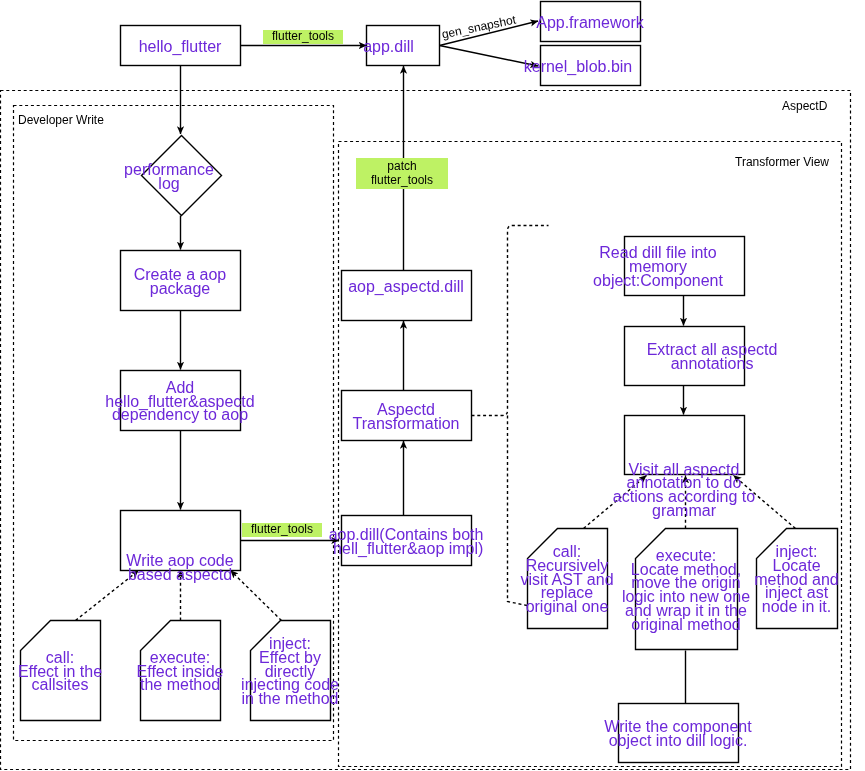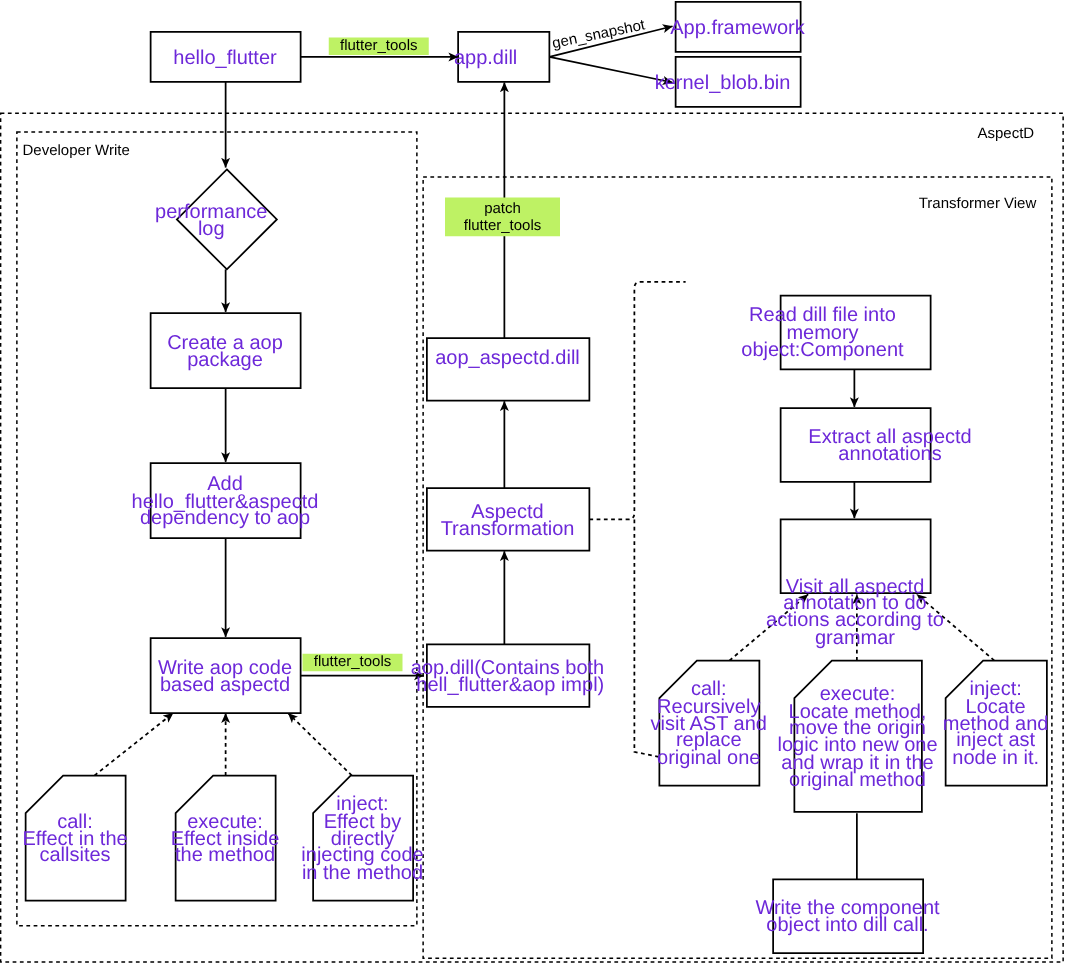--- a/index.html
+++ b/index.html
@@ -87,21 +87,21 @@
   <div class="lbl" style="left:352px;top:25px;width:73px;height:40px;"><span>app.dill</span></div>
   <div class="lbl" style="left:540px;top:1px;width:100px;height:40px;"><span>App.framework</span></div>
   <div class="lbl" style="left:528px;top:45px;width:100px;height:40px;"><span>kernel_blob.bin</span></div>
   <div class="lbl" style="left:129px;top:135px;width:80px;height:80px;"><span>performance
 log</span></div>
   <div class="lbl" style="left:120px;top:250px;width:120px;height:60px;"><span>Create a aop
 package</span></div>
   <div class="lbl" style="left:120px;top:370px;width:120px;height:60px;"><span>Add
 hello_flutter&amp;aspectd
 dependency to aop</span></div>
-  <div class="lbl" style="left:120px;top:510px;width:120px;height:60px;"><span>Write aop code
+  <div class="lbl" style="left:120px;top:536px;width:120px;height:60px;"><span>Write aop code
 based aspectd</span></div>
   <div class="lbl" style="left:20px;top:620px;width:80px;height:100px;"><span>call:
 Effect in the
 callsites</span></div>
   <div class="lbl" style="left:140px;top:620px;width:80px;height:100px;"><span>execute:
 Effect inside
 the method</span></div>
   <div class="lbl" style="left:250px;top:620px;width:80px;height:100px;"><span>inject:
 Effect by
 directly
@@ -131,21 +131,21 @@
 move the origin
 logic into new one
 and wrap it in the
 original method</span></div>
   <div class="lbl" style="left:756px;top:528px;width:81px;height:100px;"><span>inject:
 Locate
 method and
 inject ast
 node in it.</span></div>
   <div class="lbl" style="left:618px;top:703px;width:120px;height:59px;"><span>Write the component
-object into dill call.</span></div>
+object into dill logic.</span></div>
 
   <div class="elbl" style="left:263px;top:30px;width:80px;">flutter_tools</div>
   <div class="elbl" style="left:242px;top:523px;width:80px;">flutter_tools</div>
   <div class="elbl" style="left:356px;top:160px;width:92px;padding:2px 0 1px 0;margin-top:-2px;">patch
 flutter_tools</div>
   <div class="elbl rot" style="left:438.5px;top:21.2px;width:80px;height:13.8px;transform:rotate(-11.6deg);transform-origin:50% 50%;">gen_snapshot</div>
 
   <div class="glbl" style="left:782px;top:99px;">AspectD</div>
   <div class="glbl" style="left:18px;top:113px;">Developer Write</div>
   <div class="glbl" style="left:735px;top:155px;">Transformer View</div>

